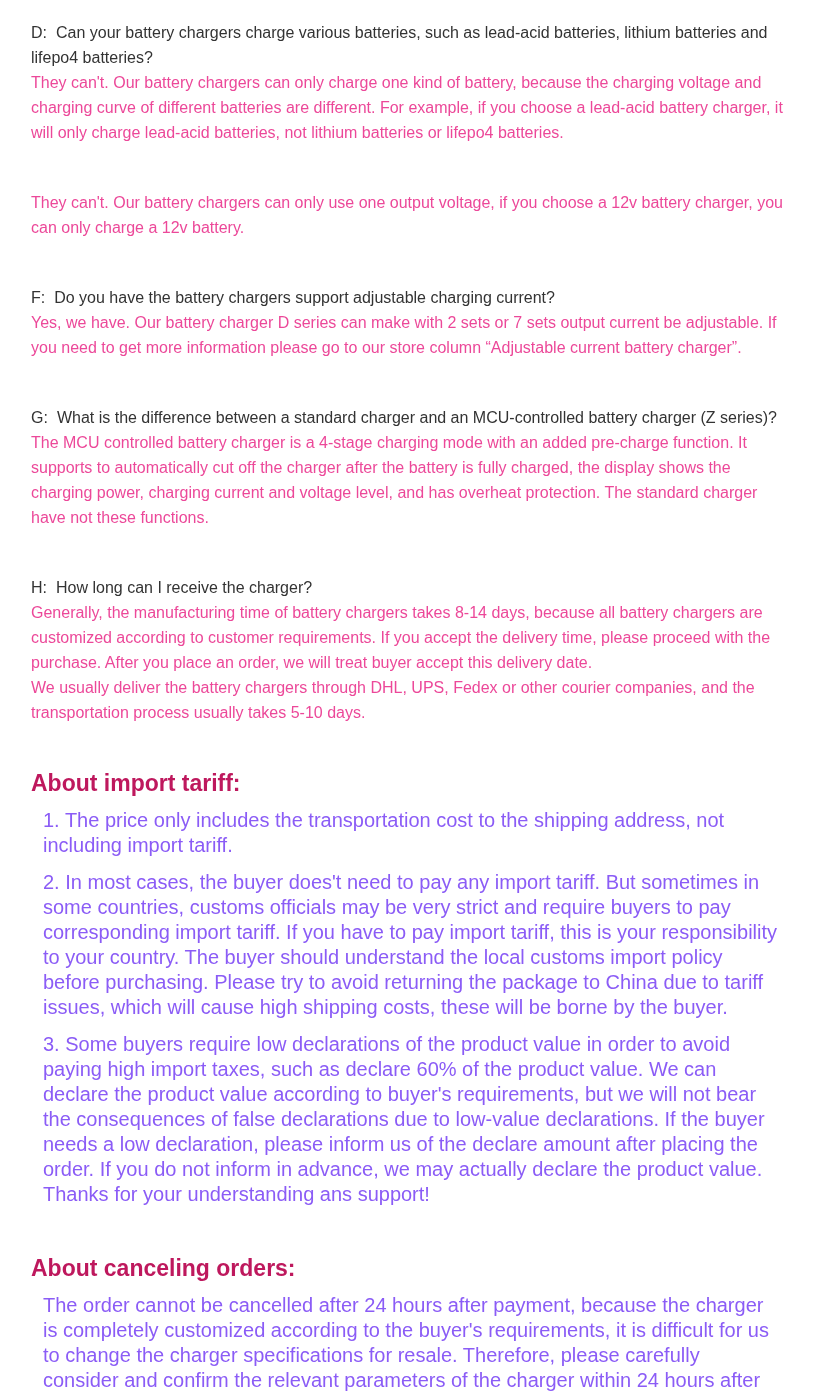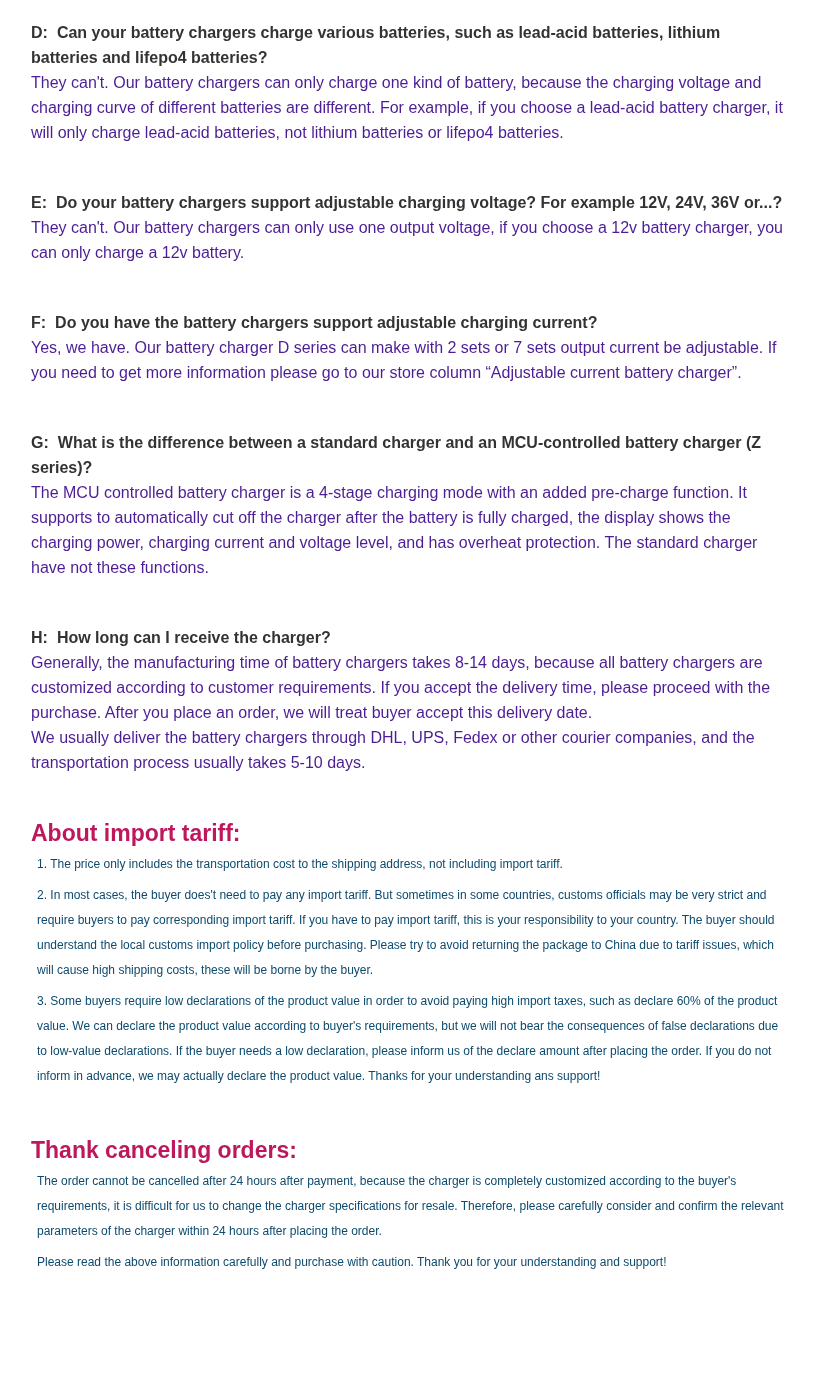--- a/index.html
+++ b/index.html
@@ -19,68 +19,67 @@
     background: #ffffff;
   }
   
   .qa {
     margin-bottom: 45px;
   }
   .q {
     margin: 0;
     font-size: 16px;
     line-height: 25px;
-    font-weight: bold;
+    font-weight: normal;
     color: #333333;
   }
   .q .qtext {
     margin-left: 9px;
   }
   .a {
     margin: 0;
     font-size: 16px;
     line-height: 25px;
     font-weight: normal;
-    color: #4c1d95;
+    color: #ec4899;
   }
   
   .notice {
     margin-top: 0;
   }
   .notice + .notice {
     margin-top: 48px;
   }
   .notice h2 {
     margin: 0 0 6px 0;
     font-size: 23px;
     line-height: 26px;
     font-weight: bold;
     color: #be185d;
   }
   .notice p {
-    margin: 6px;
-    font-size: 12px;
+    margin: 12px;
+    font-size: 20px;
     line-height: 25px;
-    color: #0c4a6e;
+    color: #8b5cf6;
   }
 </style>
 </head>
 <body>
 
 <div class="page">
 
   <section>
 
     <article class="qa">
       <p class="q"><span>D:</span><span class="qtext">Can your battery chargers charge various batteries, such as lead-acid batteries, lithium batteries and lifepo4 batteries?</span></p>
       <p class="a">They can't. Our battery chargers can only charge one kind of battery, because the charging voltage and charging curve of different batteries are different. For example, if you choose a lead-acid battery charger, it will only charge lead-acid batteries, not lithium batteries or lifepo4 batteries.</p>
     </article>
 
     <article class="qa">
-      <p class="q"><span>E:</span><span class="qtext">Do your battery chargers support adjustable charging voltage? For example 12V, 24V, 36V or...?</span></p>
       <p class="a">They can't. Our battery chargers can only use one output voltage, if you choose a 12v battery charger, you can only charge a 12v battery.</p>
     </article>
 
     <article class="qa">
       <p class="q"><span>F:</span><span class="qtext">Do you have the battery chargers support adjustable charging current?</span></p>
       <p class="a">Yes, we have. Our battery charger D series can make with 2 sets or 7 sets output current be adjustable. If you need to get more information please go to our store column “Adjustable current battery charger”.</p>
     </article>
 
     <article class="qa">
       <p class="q"><span>G:</span><span class="qtext">What is the difference between a standard charger and an MCU-controlled battery charger (Z series)?</span></p>
@@ -96,18 +95,18 @@
   </section>
 
   <section class="notice">
     <h2>About import tariff:</h2>
     <p>1. The price only includes the transportation cost to the shipping address, not including import tariff.</p>
     <p>2. In most cases, the buyer does't need to pay any import tariff. But sometimes in some countries, customs officials may be very strict and require buyers to pay corresponding import tariff. If you have to pay import tariff, this is your responsibility to your country. The buyer should understand the local customs import policy before purchasing. Please try to avoid returning the package to China due to tariff issues, which will cause high shipping costs, these will be borne by the buyer.</p>
     <p>3. Some buyers require low declarations of the product value in order to avoid paying high import taxes, such as declare 60% of the product value. We can declare the product value according to buyer's requirements, but we will not bear the consequences of false declarations due to low-value declarations. If the buyer needs a low declaration, please inform us of the declare amount after placing the order. If you do not inform in advance, we may actually declare the product value. Thanks for your understanding ans support!</p>
   </section>
 
   <section class="notice">
-    <h2>Thank canceling orders:</h2>
+    <h2>About canceling orders:</h2>
     <p>The order cannot be cancelled after 24 hours after payment, because the charger is completely customized according to the buyer's requirements, it is difficult for us to change the charger specifications for resale. Therefore, please carefully consider and confirm the relevant parameters of the charger within 24 hours after placing the order.</p>
     <p>Please read the above information carefully and purchase with caution. Thank you for your understanding and support!</p>
   </section>
 
 </div>
 
 </body></html>

